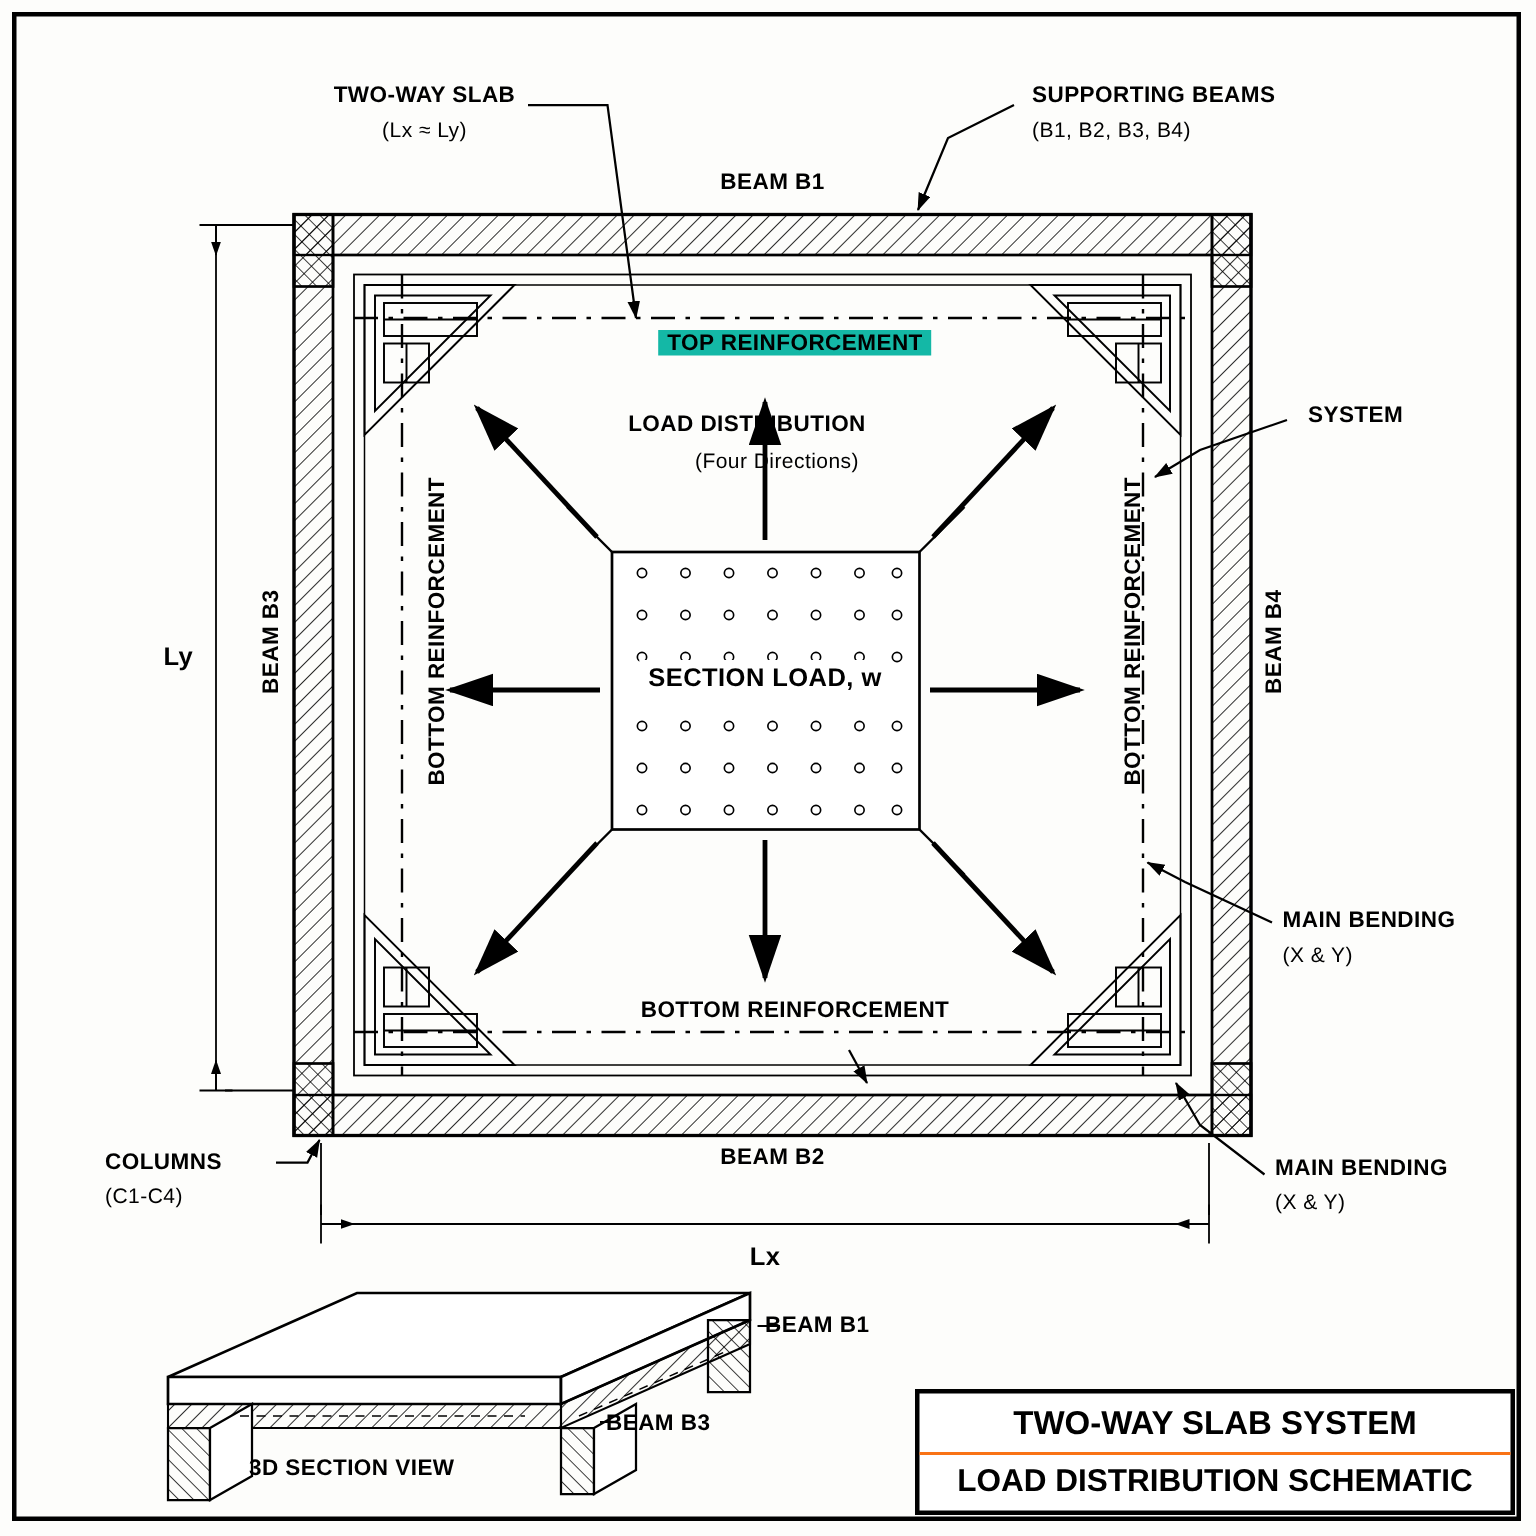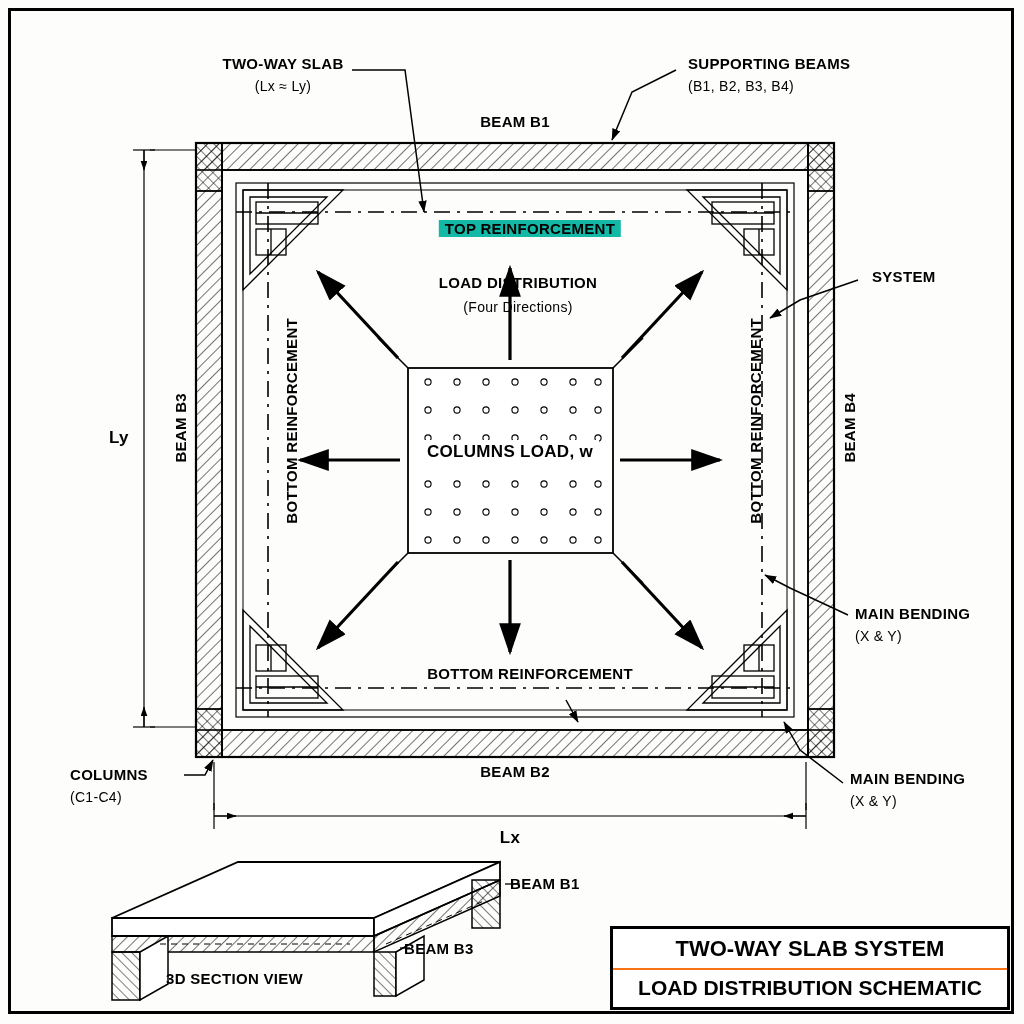--- a/index.html
+++ b/index.html
@@ -235,24 +235,24 @@
   <div class="lbl b ctr" style="left:515px;top:763px;">BEAM B2</div>
   <div class="lbl b vert" style="left:172px;top:393px;">BEAM B3</div>
   <div class="lbl b vert" style="left:841px;top:393px;">BEAM B4</div>
 
   <div class="lbl b ctr" style="left:530px;top:220px;background:#14b8a6;padding:0 6px;">TOP REINFORCEMENT</div>
   <div class="lbl b ctr" style="left:530px;top:665px;background:#fdfdfb;padding:0 6px;">BOTTOM REINFORCEMENT</div>
 
   <div class="lbl b vert" style="left:283px;top:318px;">BOTTOM REINFORCEMENT</div>
   <div class="lbl b vert" style="left:747px;top:318px;">BOTTOM REINFORCEMENT</div>
 
-  <div class="lbl b ctr" style="left:518px;top:274px;">LOAD DISTRIBUTION</div>
+  <div class="lbl b ctr" style="left:498px;top:274px;">LOAD DISTRIBUTION</div>
   <div class="lbl sub ctr" style="left:518px;top:299px;">(Four Directions)</div>
 
-  <div class="lbl b ctr" style="left:510px;top:440px;background:#fff;padding:2px 6px;font-size:17px;">COLUMNS LOAD, w</div>
+  <div class="lbl b ctr" style="left:510px;top:440px;background:#fff;padding:2px 6px;font-size:17px;">SECTION LOAD, w</div>
 
   <div class="lbl b" style="left:872px;top:268px;">SYSTEM</div>
 
   <div class="lbl b" style="left:855px;top:605px;">MAIN BENDING</div>
   <div class="lbl sub" style="left:855px;top:628px;">(X &amp; Y)</div>
 
   <div class="lbl b" style="left:850px;top:770px;">MAIN BENDING</div>
   <div class="lbl sub" style="left:850px;top:793px;">(X &amp; Y)</div>
 
   <div class="lbl b" style="left:70px;top:766px;">COLUMNS</div>

